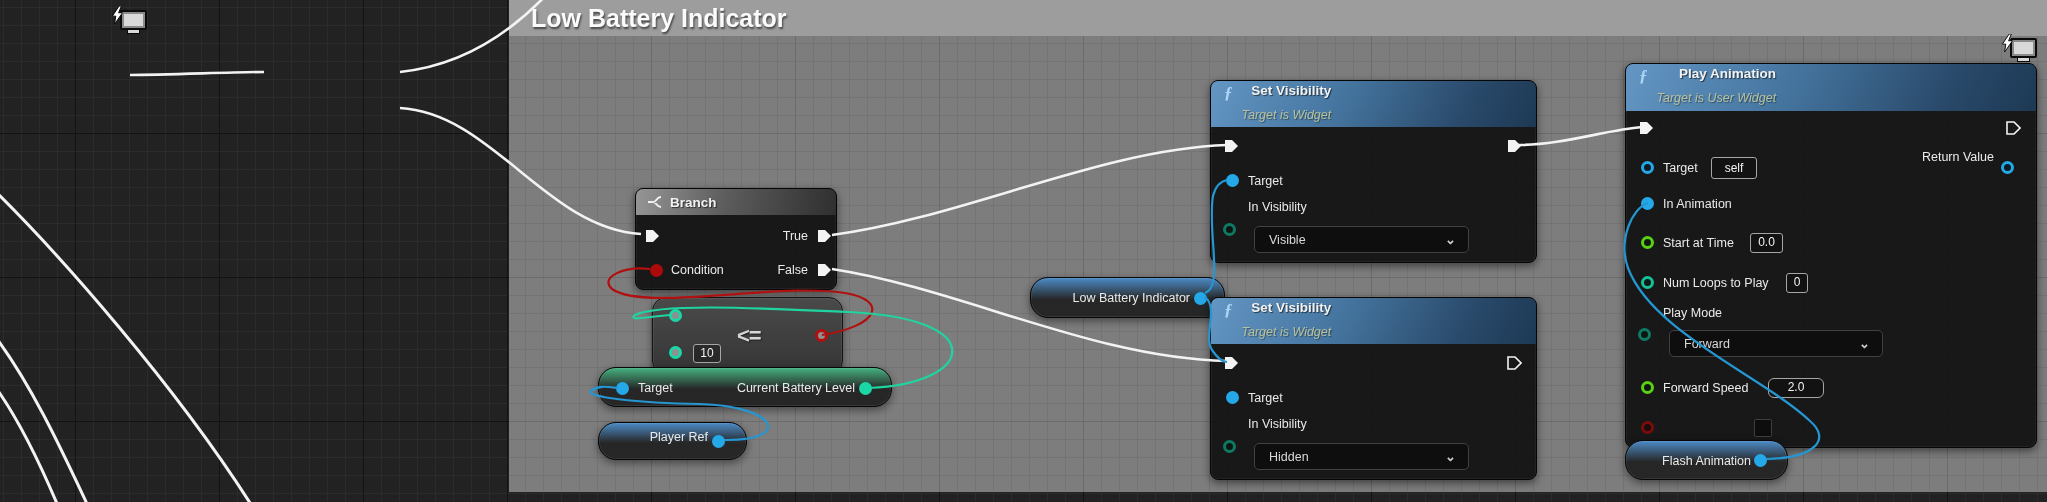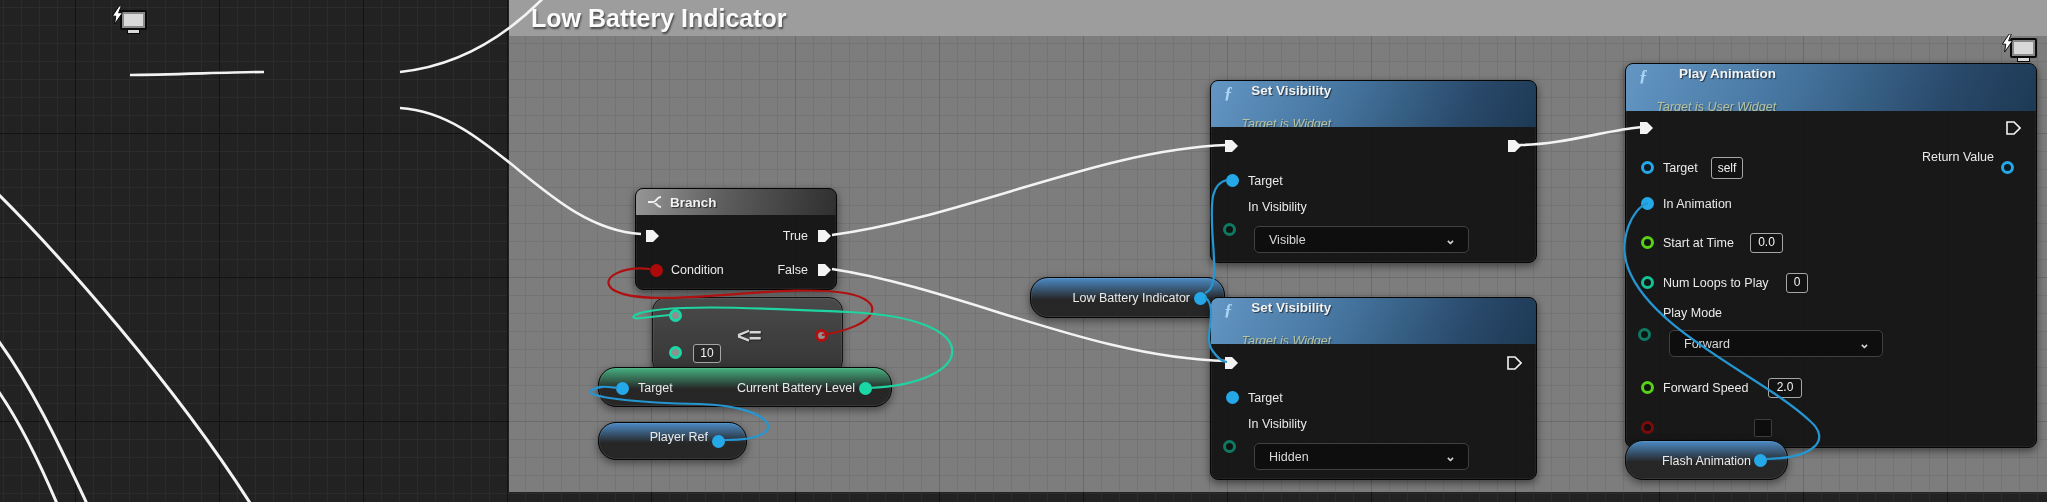--- a/index.html
+++ b/index.html
@@ -40,21 +40,21 @@
     box-shadow:0 3px 9px rgba(0,0,0,.5), inset 0 0 0 1px rgba(255,255,255,.05);
     color:#e6e6e6;font-size:12.5px;
   }
   .hdr{position:absolute;left:0;right:0;top:0;border-radius:7px 7px 0 0;display:flex;align-items:center;overflow:hidden;}
   .hdr-red{height:24px;background:linear-gradient(100deg,#9e1e1e 0%,#8c1a1a 45%,#521010 100%);}
   .hdr-gray{height:24px;background:linear-gradient(100deg,#969696 0%,#5c5c5c 45%,#2f2f2f 100%);}
   .hdr-blue{height:46px;background:linear-gradient(115deg,#6496c4 0%,#45759f 40%,#29496a 78%,#1d3954 100%);align-items:flex-start;}
   .hdr-title{font-weight:bold;font-size:13.5px;color:#f2f2f2;text-shadow:1px 1px 1px rgba(0,0,0,.6);white-space:nowrap;}
   .fn-icon{font-family:"Liberation Serif",serif;font-style:italic;font-weight:bold;color:#aed4f5;font-size:17px;margin:2px 9px 0 13px;}
   .fn-titles{display:flex;flex-direction:column;margin-top:2px;text-align:right;}
-  .fn-sub{font-style:italic;font-size:12.5px;color:#b7c29e;margin-top:19px;text-shadow:1px 1px 1px rgba(0,0,0,.4);white-space:nowrap;}
+  .fn-sub{font-style:italic;font-size:12.5px;color:#b7c29e;margin-top:10px;text-shadow:1px 1px 1px rgba(0,0,0,.4);white-space:nowrap;}
   .lbl{position:absolute;white-space:nowrap;line-height:18px;color:#eaeaea;}
   .pin{position:absolute;width:13px;height:13px;border-radius:50%;}
   .pin.solid-blue{background:#25a8e8;}
   .pin.ring-blue{background:#0e1b24;border:3px solid #25a8e8;}
   .pin.solid-teal{background:#19d8a5;}
   .pin.ring-teal-gray{background:#8f8f8f;border:3px solid #19d8a5;}
   .pin.ring-red-gray{background:#8f8f8f;border:3px solid #b40f0f;}
   .pin.solid-red{background:#ad0b0b;}
   .pin.ring-green{background:#101810;border:3px solid #59d216;}
   .pin.ring-teal{background:#101815;border:3px solid #14c395;}
@@ -215,40 +215,40 @@
       </div>
     </div>
     <svg class="exec" style="left:12px;top:56px;" viewBox="0 0 16 16">
         <path d="M2 2 h7 l6 6 -6 6 h-7 z" fill="#f3f3f3"></path>
       </svg>
     <svg class="exec" style="left:379px;top:56px;" viewBox="0 0 16 16">
         <path d="M2 2 h7 l6 6 -6 6 h-7 z" fill="none" stroke="#f3f3f3" stroke-width="1.6"></path>
       </svg>
     <span class="pin ring-blue" style="left:15px;top:97px;"></span>
     <span class="lbl" style="left:37px;top:95px;">Target</span>
-    <span class="vbox" style="left:85px;top:93px;width:32px;height:22px;line-height:20px;">self</span>
+    <span class="vbox" style="left:85px;top:93px;width:46px;height:22px;line-height:20px;">self</span>
     <span class="lbl" style="right:42px;top:84px;">Return Value</span>
     <span class="pin ring-blue" style="left:375px;top:97px;"></span>
     <span class="pin solid-blue" style="left:15px;top:133px;"></span>
     <span class="lbl" style="left:37px;top:131px;">In Animation</span>
     <span class="pin ring-green" style="left:15px;top:172px;"></span>
     <span class="lbl" style="left:37px;top:170px;">Start at Time</span>
     <span class="vbox" style="left:124px;top:169px;width:33px;height:20px;">0.0</span>
     <span class="pin ring-teal" style="left:15px;top:212px;"></span>
     <span class="lbl" style="left:37px;top:210px;">Num Loops to Play</span>
     <span class="vbox" style="left:160px;top:209px;width:22px;height:20px;">0</span>
     <span class="lbl" style="left:37px;top:240px;">Play Mode</span>
     <span class="pin ring-enum" style="left:12px;top:264px;"></span>
     <div class="dd" style="left:43px;top:266px;width:214px;">
       <span>Forward</span>
       <span class="chev">⌄</span>
     </div>
     <span class="pin ring-green" style="left:15px;top:317px;"></span>
     <span class="lbl" style="left:37px;top:315px;">Forward Speed</span>
-    <span class="vbox" style="left:142px;top:314px;width:34px;height:20px;">2.0</span>
+    <span class="vbox" style="left:142px;top:314px;width:56px;height:20px;border-radius:6px;">2.0</span>
     <span class="pin ring-darkred" style="left:15px;top:357px;"></span>
     <span class="lbl" style="left:37px;top:355px;margin-top:34px;">Restore State</span>
     <span class="checkbox" style="left:128px;top:355px;"></span>
   </div>
   <div class="mon" style="left:2010px;top:38px;">
     <div class="scr"></div>
       <div class="std"></div>
     <svg class="bolt" width="12" height="18" viewBox="0 0 10 16">
         <path d="M6 0 L0 9 h3 L2 16 L9 6 H5.5 L8 0 Z" fill="#fff" stroke="#000" stroke-width="0.8"></path>
       </svg>

